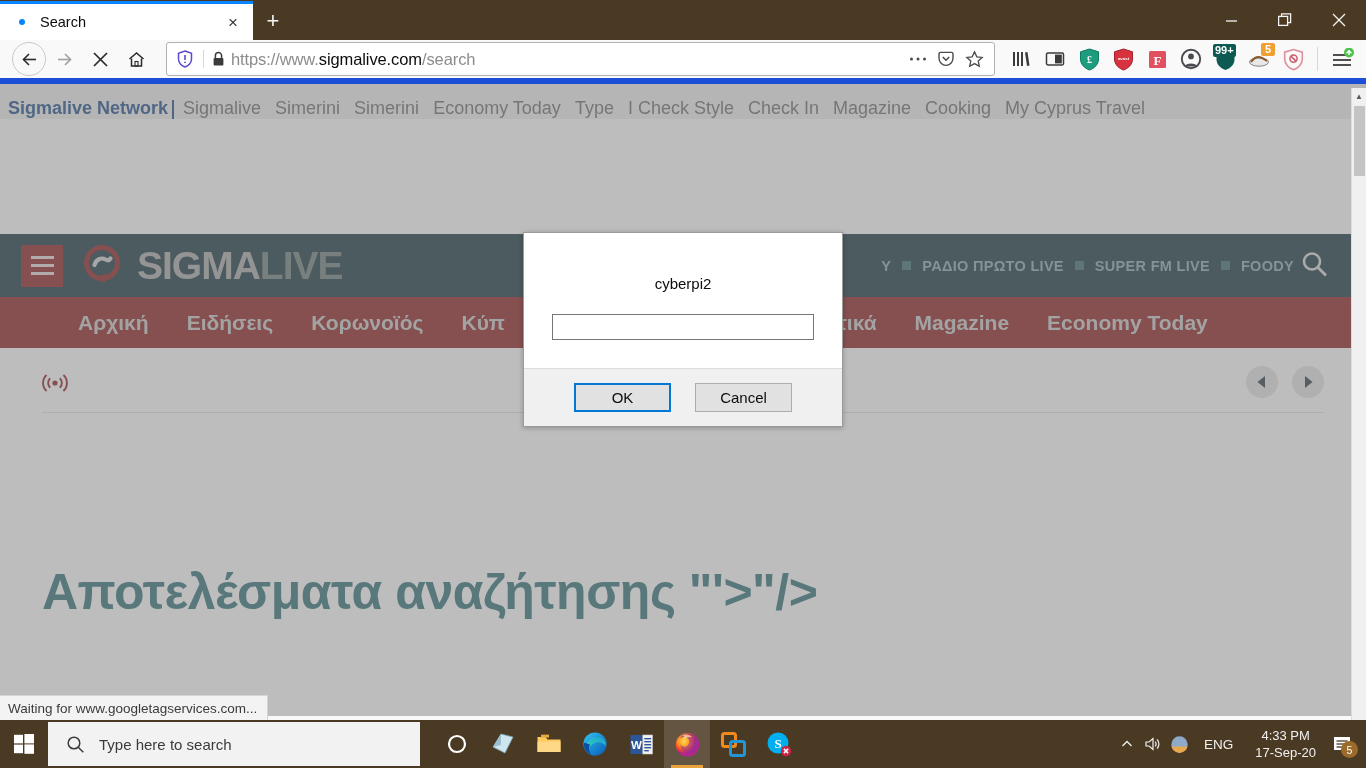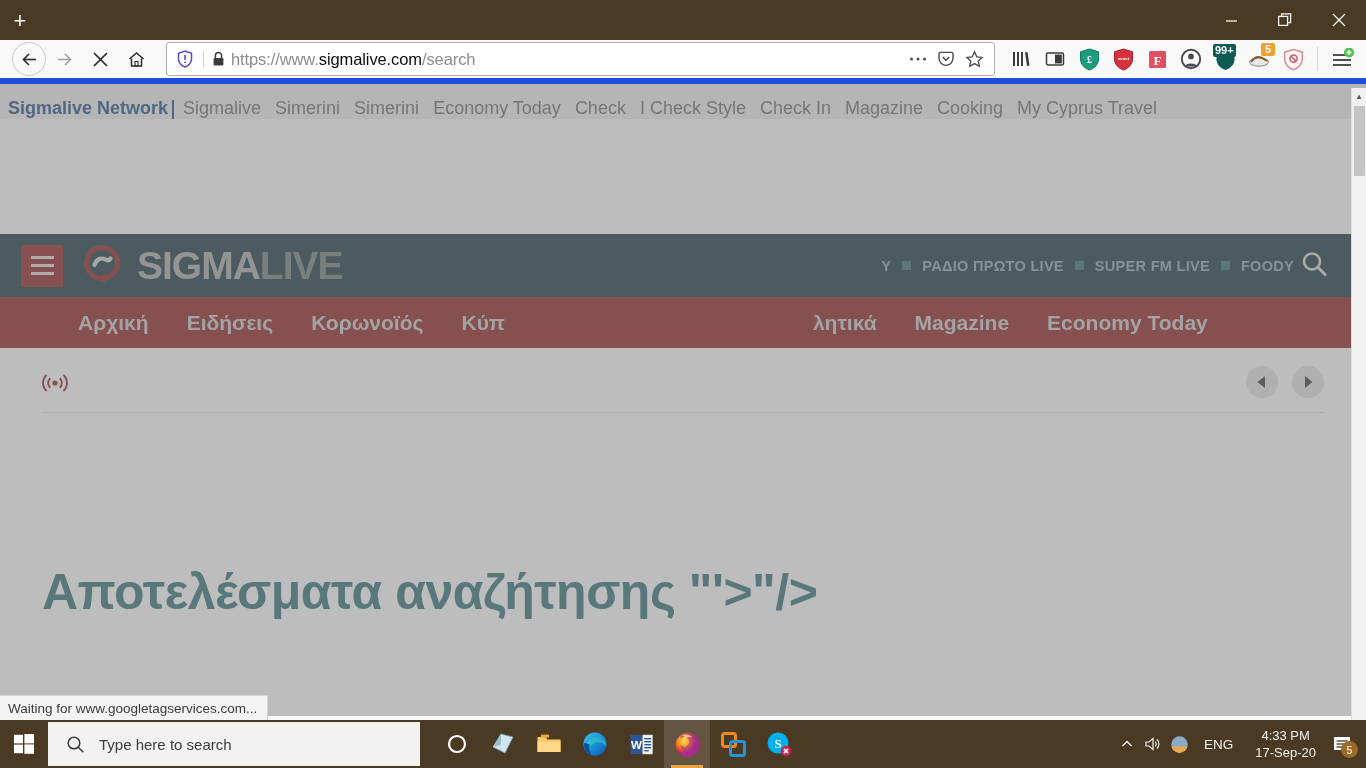--- a/index.html
+++ b/index.html
@@ -400,20 +400,27 @@
     font-size: 10.5px;
     display: flex; align-items: center; justify-content: center;
   }
 </style>
 </head>
 <body>
 
 <div class="browser">
 
   <div class="tabstrip">
+    <div class="tab">
+      <span class="tab-favicon">
+          <span class="dot"></span>
+        </span>
+      <span class="tab-title">Search</span>
+      <span class="tab-close">×</span>
+    </div>
     <div class="newtab">+</div>
     <div class="wincontrols">
       <div class="wc">
         <svg width="13" height="13" viewBox="0 0 13 13">
             <line x1="1" y1="7" x2="12" y2="7" stroke="#f5f5f5" stroke-width="1.3"></line>
           </svg>
       </div>
       <div class="wc">
         <svg width="15" height="15" viewBox="0 0 15 15">
             <rect x="0.6" y="3.4" width="9" height="9" fill="none" stroke="#f5f5f5" stroke-width="1.3"></rect>
@@ -568,21 +575,21 @@
 
   <div class="page">
 
     <div class="network-bar">
       <span class="nb-brand">Sigmalive Network</span>
       <span class="nb-caret"></span>
       <a class="nb-link">Sigmalive</a>
       <a class="nb-link">Simerini</a>
       <a class="nb-link">Simerini</a>
       <a class="nb-link">Economy Today</a>
-      <a class="nb-link">Check</a>
+      <a class="nb-link">Type</a>
       <a class="nb-link">I Check Style</a>
       <a class="nb-link">Check In</a>
       <a class="nb-link">Magazine</a>
       <a class="nb-link">Cooking</a>
       <a class="nb-link">My Cyprus Travel</a>
     </div>
 
     <div class="hero-gap"></div>
 
     <div class="sigma-header">
@@ -660,20 +667,30 @@
 
   <div class="pg-scroll">
     <div class="sb-arrow">▲</div>
     <div class="sb-thumb"></div>
   </div>
 
   <div class="statusbar">
     <span>Waiting for www.googletagservices.com...</span>
   </div>
 
+  <div class="modal">
+    <div class="modal-body">
+      <div class="modal-msg">cyberpi2</div>
+      <input class="modal-input" type="text" autofocus="" value="" style="">
+    </div>
+    <div class="modal-footer">
+      <button class="mbtn primary">OK</button>
+      <button class="mbtn">Cancel</button>
+    </div>
+  </div>
 </div>
 
 <div class="taskbar">
   <div class="start">
     <svg width="22" height="22" viewBox="0 0 22 22">
         <rect x="1" y="1.8" width="9" height="8.6" fill="#fff"></rect>
         <rect x="11.4" y="1" width="9.6" height="9.4" fill="#fff"></rect>
         <rect x="1" y="11.6" width="9" height="8.6" fill="#fff"></rect>
         <rect x="11.4" y="11.4" width="9.6" height="9.4" fill="#fff"></rect>
       </svg>

